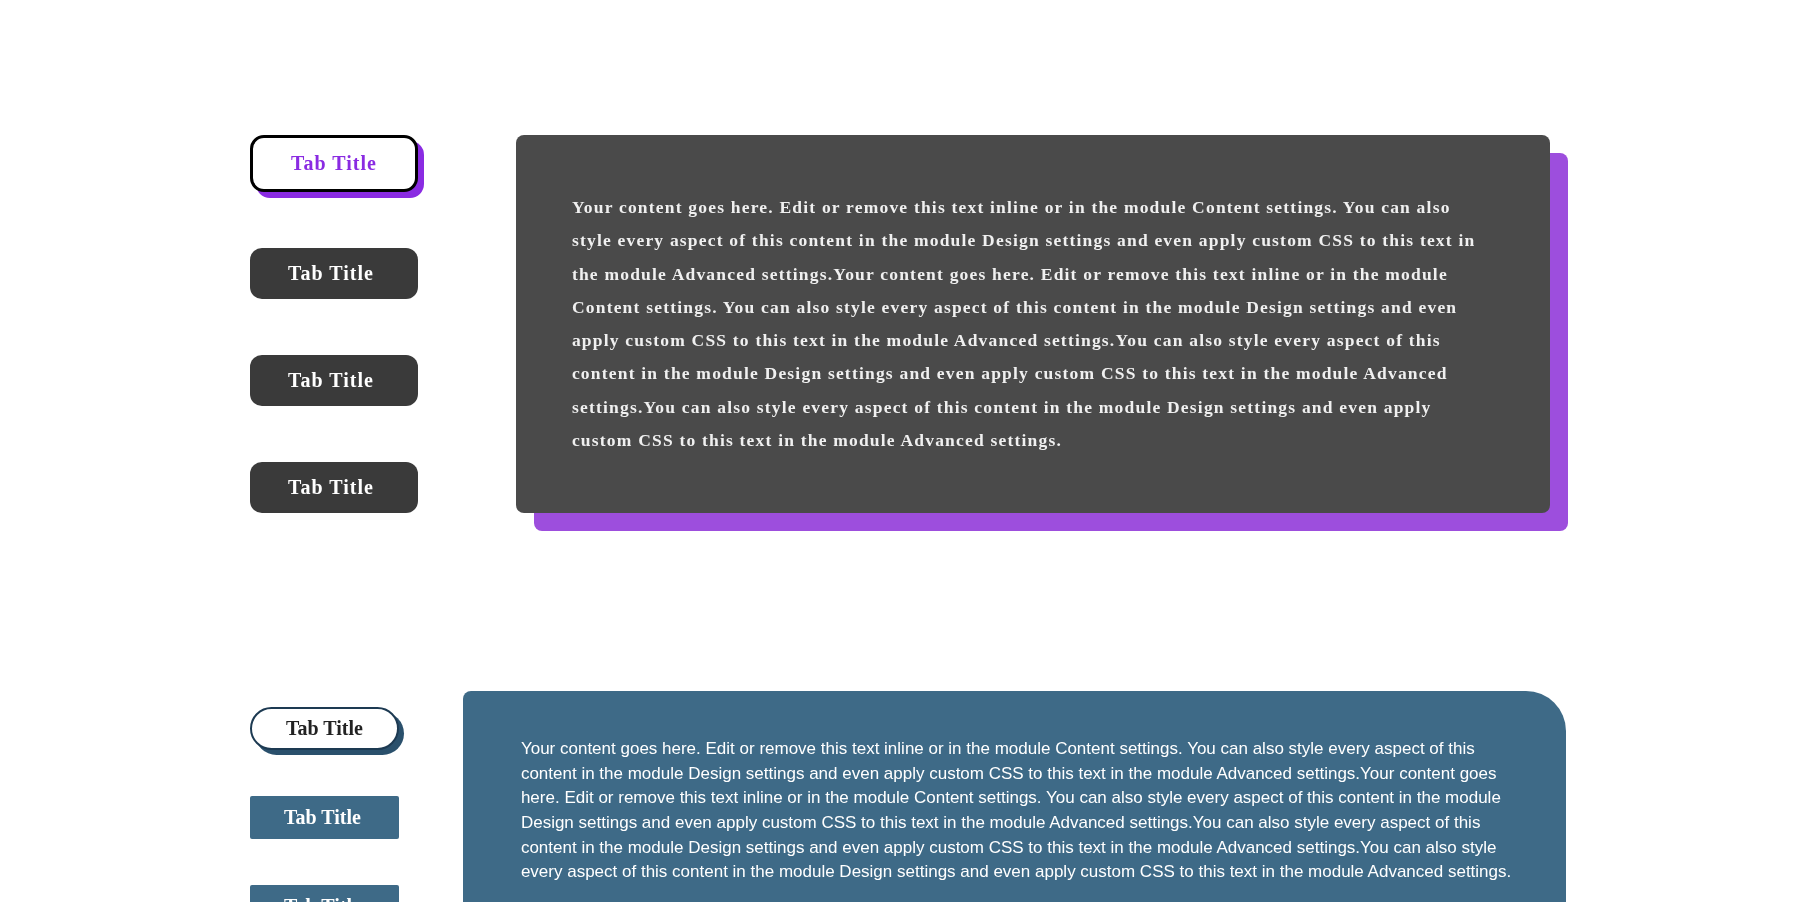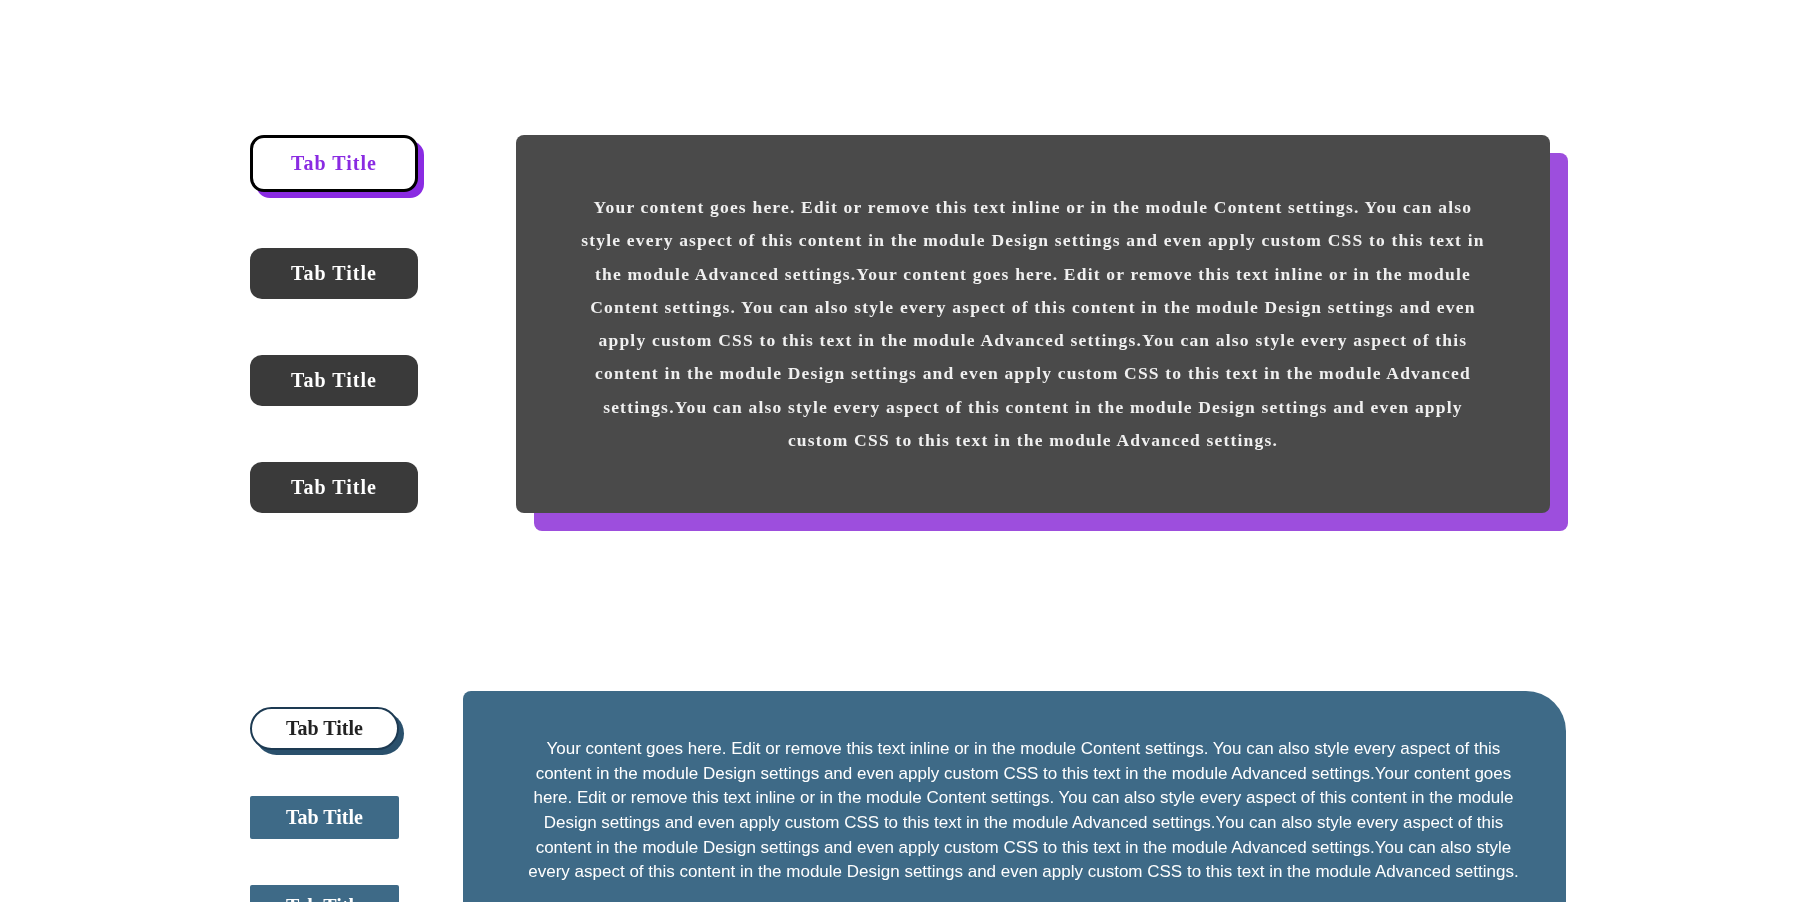--- a/index.html
+++ b/index.html
@@ -1,15 +1,15 @@
 <!DOCTYPE html>
 <html><head>
 <meta charset="utf-8">
 <style>
-* { box-sizing: border-box; margin: 16px; padding: 0; text-align: center; }
+* { box-sizing: border-box; margin: 16px; padding: 0; }
 body {
   font-family: -apple-system, BlinkMacSystemFont, "Segoe UI", Arial, sans-serif;
   background: #fff;
   padding: 55px 170px 40px 170px;
 }
 
 
 .section1 {
   display: flex;
   align-items: flex-start;

